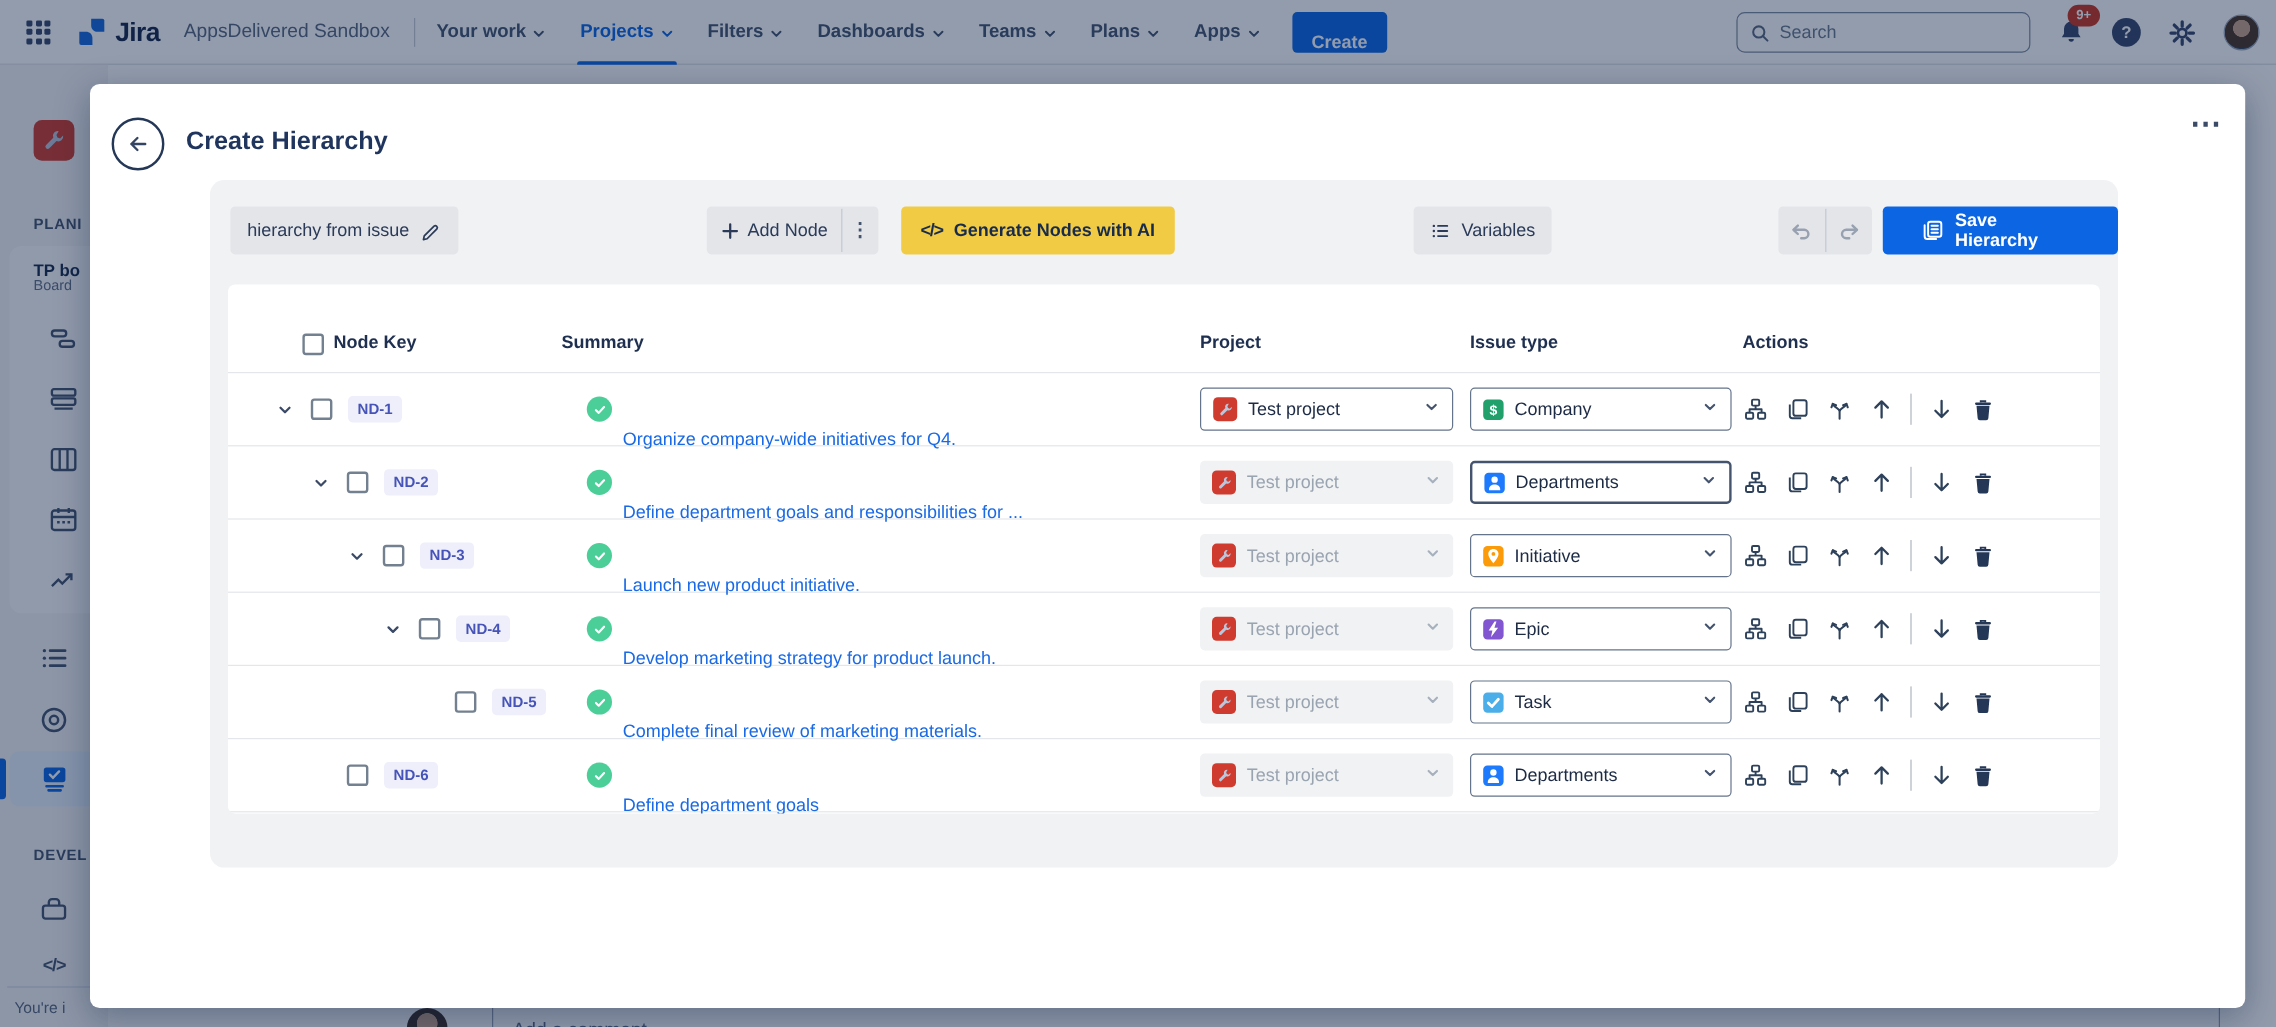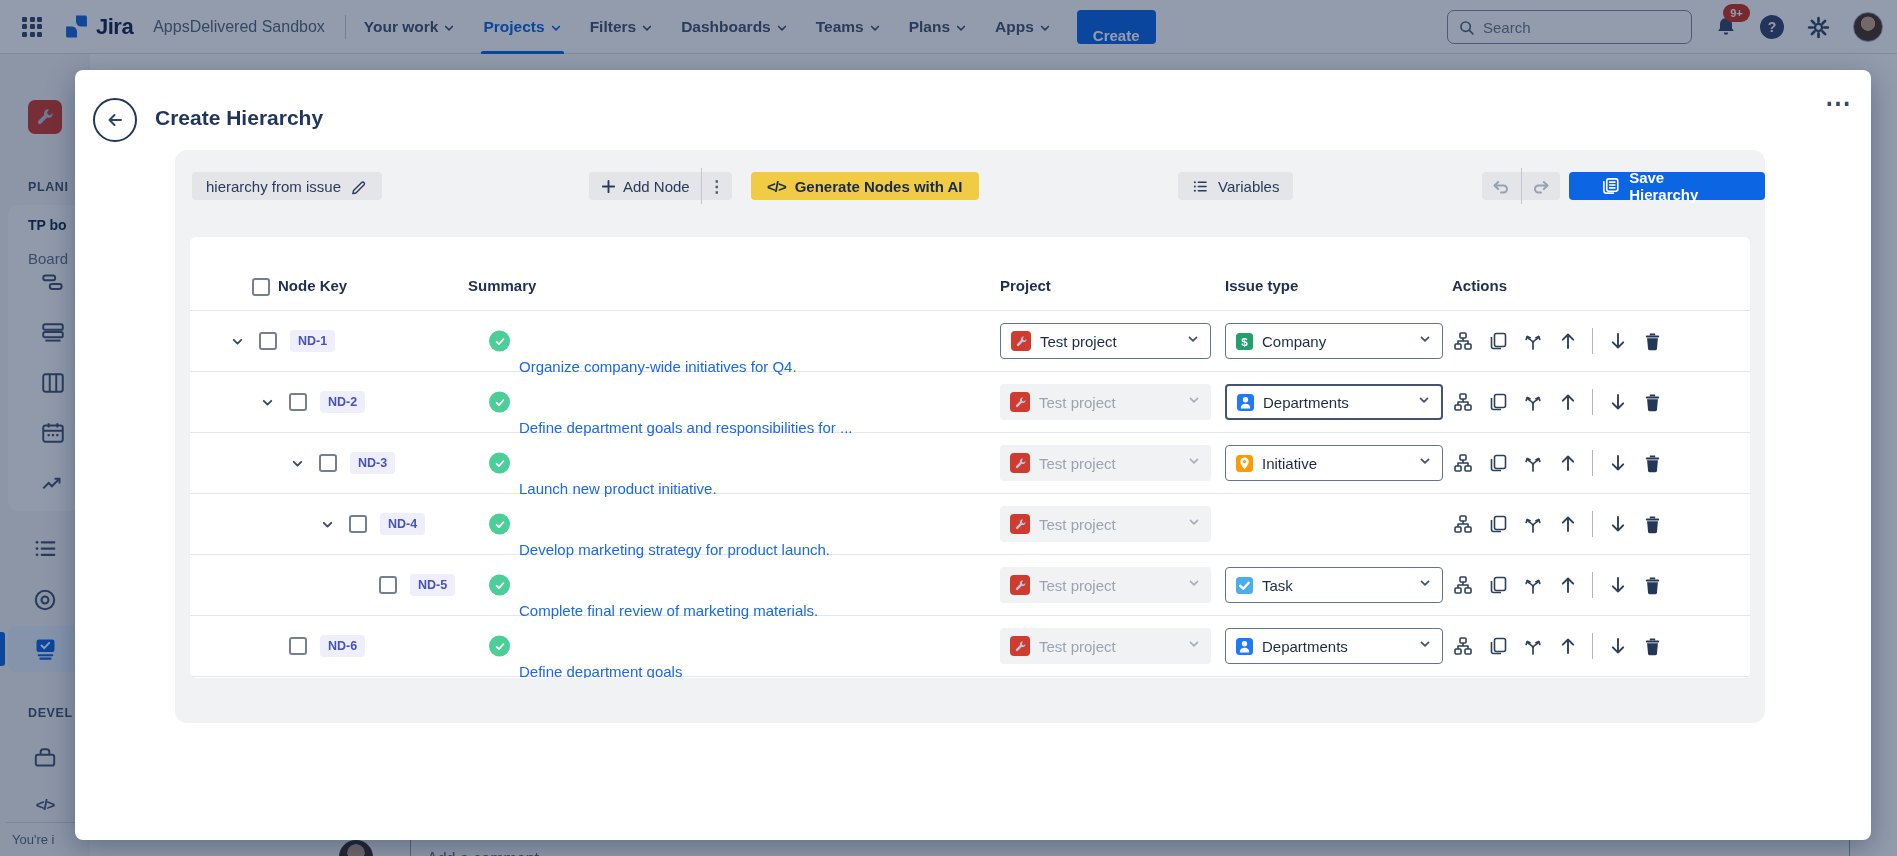--- a/index.html
+++ b/index.html
@@ -47,21 +47,21 @@
   
   .sidebar { position:absolute; left:0; top:54px; width:90px; height:802px; background:#f4f5f7; }
   .proj-tile { position:absolute; left:28px; top:46px; width:34px; height:34px; border-radius:7px;
     background:#cf3b2e; display:flex; align-items:center; justify-content:center; }
   .side-label { position:absolute; left:28px; font-size:12.5px; font-weight:700; color:#44546f;
     letter-spacing:0.6px; white-space:nowrap; }
   .side-group { position:absolute; left:8px; top:151px; width:78px; height:306px; background:#fbfcfe;
     border-radius:10px; }
   .board-name { position:absolute; left:20px; top:12px; font-size:14px; font-weight:600;
     color:#172b4d; white-space:nowrap; }
-  .board-sub { position:absolute; left:20px; top:45px; font-size:15px; color:#626f86; }
+  .board-sub { position:absolute; left:20px; top:26px; font-size:12px; color:#626f86; }
   .side-icon { position:absolute; left:31px; width:28px; height:28px; display:flex;
     align-items:center; justify-content:center; cursor:pointer; }
   .side-active-bg { position:absolute; left:8px; top:572px; width:78px; height:46px;
     background:#e7f0fe; border-radius:8px; }
   .side-active-bar { position:absolute; left:0; top:578px; width:5px; height:34px;
     background:#0c66e4; border-radius:0 3px 3px 0; }
   .side-footer-line { position:absolute; left:6px; top:768px; width:80px; height:1px; background:#d3d8e0; }
   .side-footer { position:absolute; left:12px; top:778px; font-size:13px; color:#596780; white-space:nowrap; }
   .code-text { font-size:15px; font-weight:700; color:#44546f; letter-spacing:-1px; }
 
@@ -88,21 +88,21 @@
     background:#fff; border:2px solid #243757; display:flex; align-items:center; justify-content:center;
     cursor:pointer; }
   .modal-title { position:absolute; left:80px; top:36px; font-size:21px; font-weight:600; color:#1f355e; }
   .modal-more { position:absolute; left:1750px; top:18px; font-size:26px; font-weight:700;
     color:#3b4a66; letter-spacing:1px; cursor:pointer; }
 
   .panel { position:absolute; left:100px; top:80px; width:1590px; height:573px;
     background:#f1f2f4; border-radius:12px; }
 
   
-  .tb-pill { position:absolute; top:22px; height:28px; display:flex; align-items:center;
+  .tb-pill { position:absolute; top:22px; height:40px; display:flex; align-items:center;
     border-radius:4px; font-size:15px; color:#2a3a58; cursor:pointer; }
   .pill-gray { background:#e3e5e9; }
   .tb-name { left:17px; padding:0 14px; gap:10px; font-weight:500; }
   .tb-addnode { left:414px; padding:0 0 0 12px; font-weight:500; }
   .tb-addnode .plus-wrap { display:flex; align-items:center; gap:7px; padding-right:11px; }
   .tb-addnode .kebab-sep { width:1px; height:36px; background:#c2c7cf; }
   .tb-addnode .kebab { width:30px; display:flex; align-items:center; justify-content:center;
     font-size:16px; font-weight:700; color:#44546f; }
   .tb-generate { left:576px; background:#f2cb45; padding:0 16px; gap:9px; font-weight:600; color:#172b4d; }
   .tb-variables { left:1003px; padding:0 14px; gap:9px; font-weight:500; }
@@ -725,20 +725,33 @@
           <path fill="#b9c6db" d="M13.9 2.3a4 4 0 0 0-4.5 5.5l-6 6a1.9 1.9 0 1 0 2.7 2.7l6-6a4 4 0 0 0 5.5-4.5l-2.5 2.5-2.2-.9-.9-2.2Z"></path>
         </svg>
       </span>
       <span class="seltext">Test project</span>
       <span class="selchev">
         <svg width="14" height="14" viewBox="0 0 16 16" fill="none">
                   <path d="M4 6.2l4 4 4-4" stroke="#44546f" stroke-width="2" stroke-linecap="round" stroke-linejoin="round"></path>
                 </svg>
       </span>
     </div>
+    <div class="sel itype vcenter">
+      <span class="ttile" style="background: rgb(130, 86, 208);">
+                <svg width="17" height="17" viewBox="0 0 16 16">
+                  <path d="M8.9 1.8 4.3 8.8h2.9l-1.1 5.4 5.6-7.4H8.8l1.6-5z" fill="#fff"></path>
+                </svg>
+              </span>
+      <span class="seltext">Epic</span>
+      <span class="selchev">
+        <svg width="14" height="14" viewBox="0 0 16 16" fill="none">
+                  <path d="M4 6.2l4 4 4-4" stroke="#44546f" stroke-width="2" stroke-linecap="round" stroke-linejoin="round"></path>
+                </svg>
+      </span>
+    </div>
     <div class="acts vcenter">
               <button class="act-btn">
                 <span style="display:flex">
                   <svg width="20" height="20" viewBox="0 0 20 20" fill="none" stroke="#2e415b" stroke-width="1.6" stroke-linejoin="round">
                     <rect x="7" y="2" width="6" height="5" rx="1"></rect>
                     <rect x="2" y="13" width="6" height="5" rx="1"></rect>
                     <rect x="12" y="13" width="6" height="5" rx="1"></rect>
                     <path d="M10 7v3M5 13v-3h10v3"></path>
                   </svg>
                 </span>

